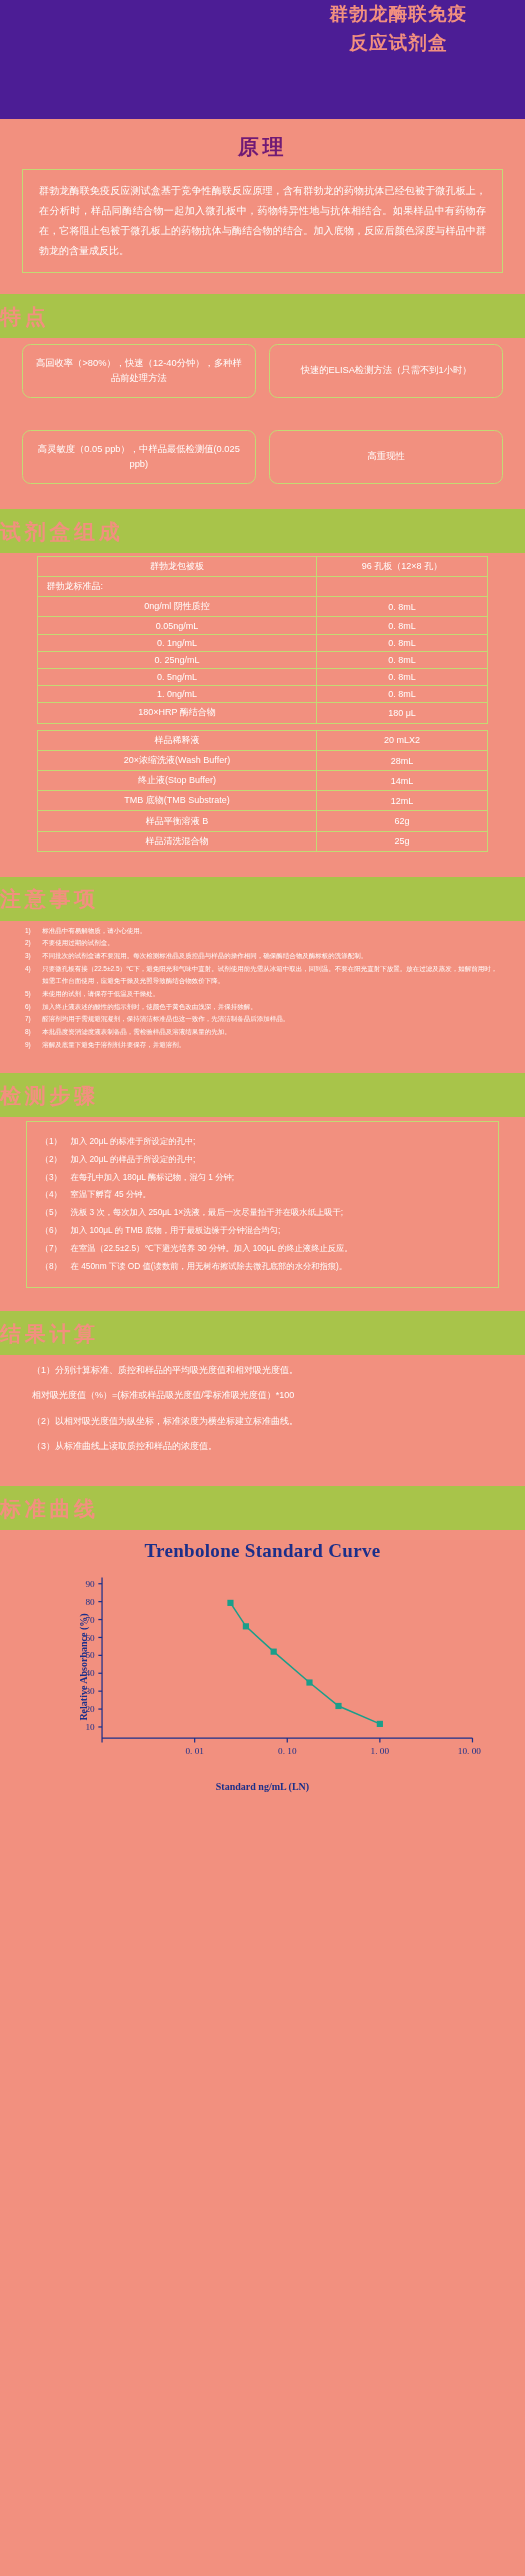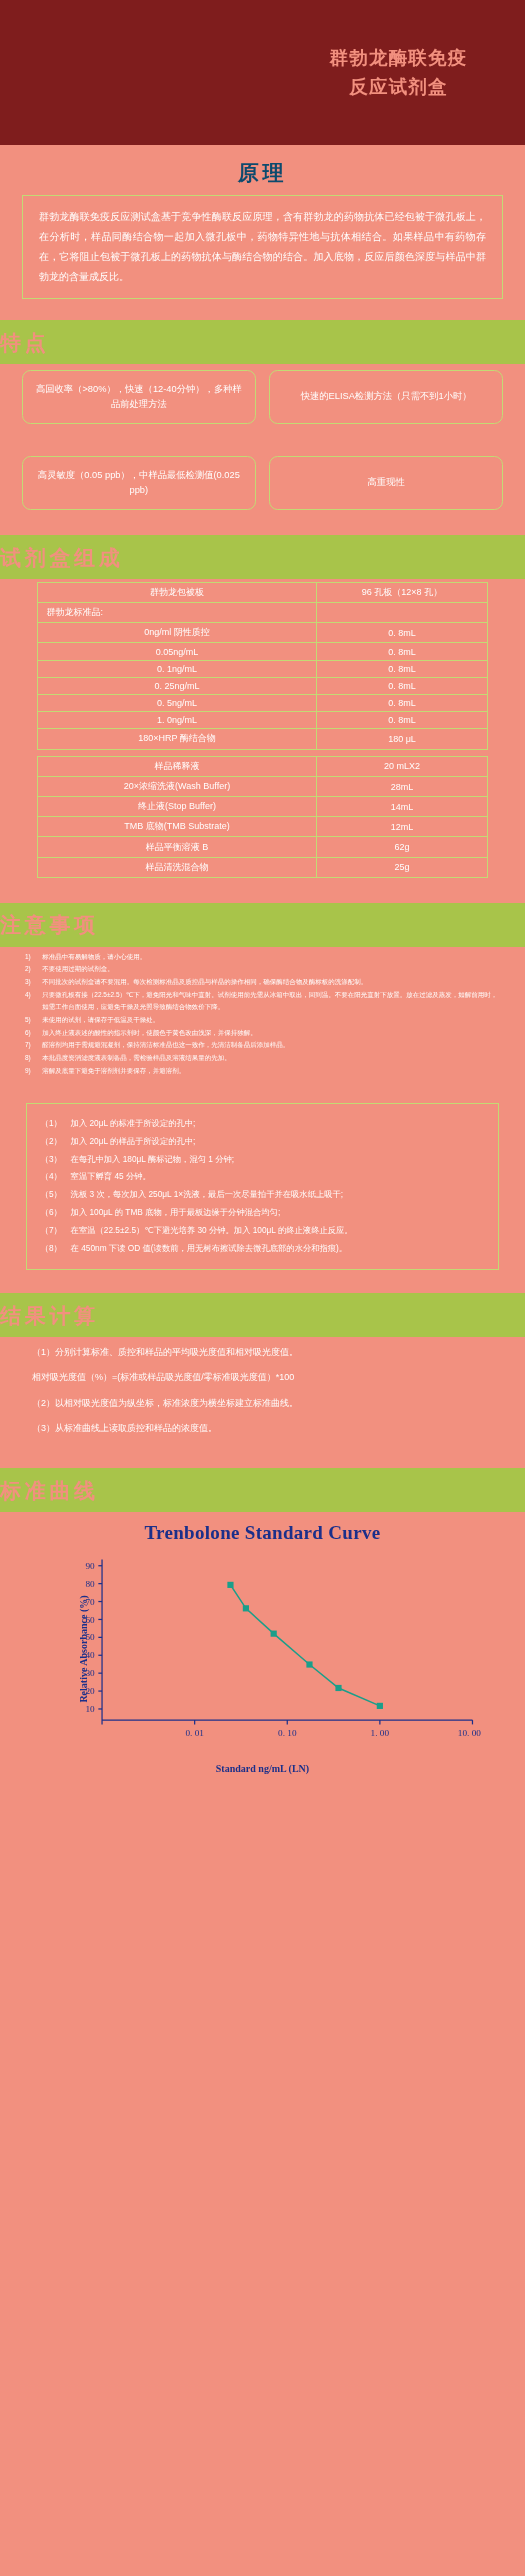--- a/index.html
+++ b/index.html
@@ -7,24 +7,24 @@
     width:525px;
     background:#f2907f;
     font-family:"Liberation Sans","DejaVu Sans",sans-serif;
     color:#ffffff;
   }
   .page{width:525px;position:relative;overflow:hidden;}
 
   
   .hero{
     position:relative;
-    height:145px;
-    background:#7f1d1d;
+    height:119px;
+    background:#4c1d95;
     display:flex;
-    align-items:center;
+    align-items:flex-start;
   }
   .hero-photo{
     width:272px;
     background:#c6dc73;
     position:relative;
     overflow:hidden;
   }
   .photo-inner{
     position:absolute;left:18.5px;top:13.6px;width:235px;height:117px;
   }
@@ -66,21 +66,21 @@
     color:#f2907f;
     line-height:1.55;
     letter-spacing:1.2px;
   }
 
   
   .sec-title{
     text-align:center;
     font-size:21px;
     font-weight:bold;
-    color:#0c4a6e;
+    color:#701a75;
     letter-spacing:3.7px;
     padding:13.6px 0 8.6px 0;
     margin:0;
   }
   .sec-band{
     background:#a8c44a;
     padding:8.6px 0 7.4px 0;
   }
   .sec-band h2{
     margin:0;font-size:21px;font-weight:bold;color:#f2907f;letter-spacing:3.7px;
@@ -385,20 +385,23 @@
     <div class="n">
         <span class="num">8)</span>
         <span>本批品度资消滤度液表制备品，需检验样品及溶液结果量的先加。</span>
       </div>
     <div class="n">
         <span class="num">9)</span>
         <span>溶解及底量下避免于溶剂剂并要保存，并避溶剂。</span>
       </div>
   </div>
 
+  <div class="sec-band">
+    <h2>检测步骤</h2>
+  </div>
   <div class="steps-wrap">
     <div class="steps-box">
       <div class="st">
           <span class="idx">（1）</span>
           <span>加入 20μL 的标准于所设定的孔中;</span>
         </div>
       <div class="st">
           <span class="idx">（2）</span>
           <span>加入 20μL 的样品于所设定的孔中;</span>
         </div>

